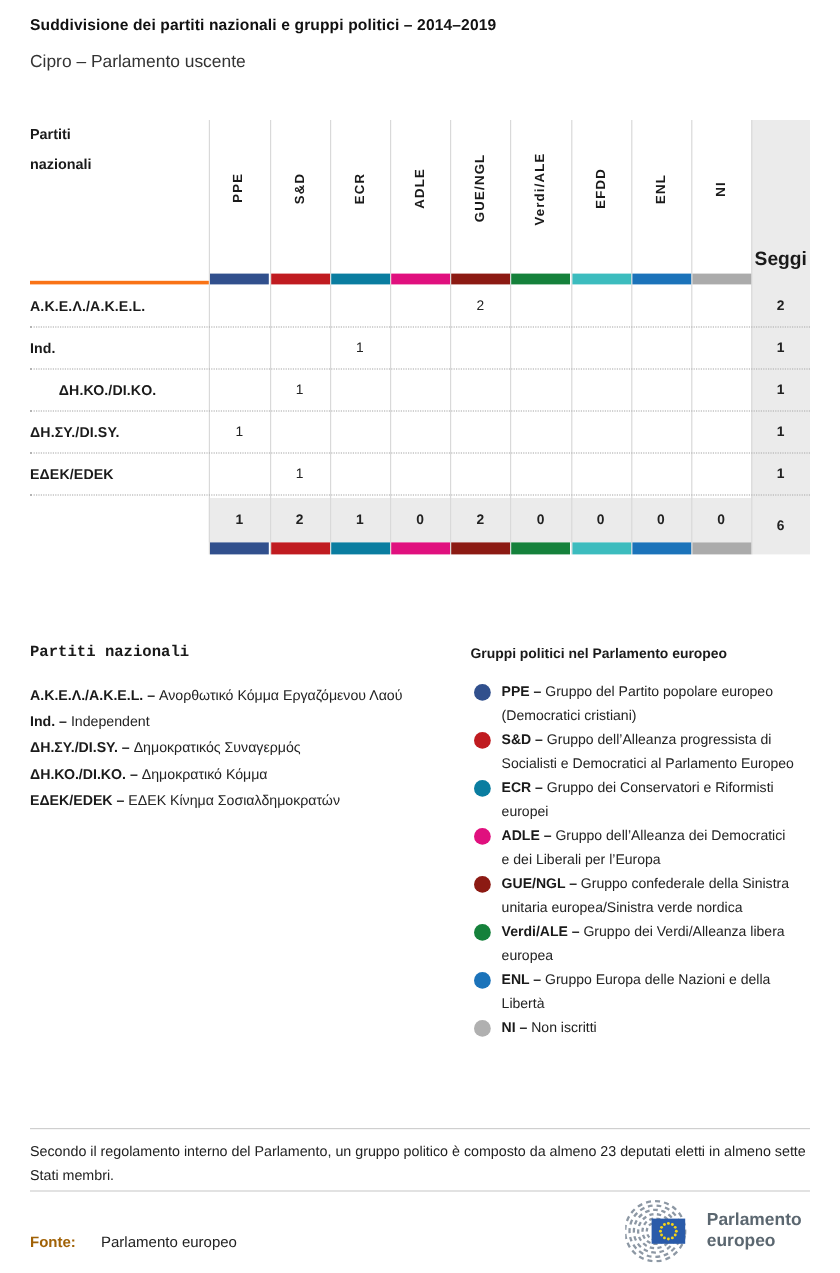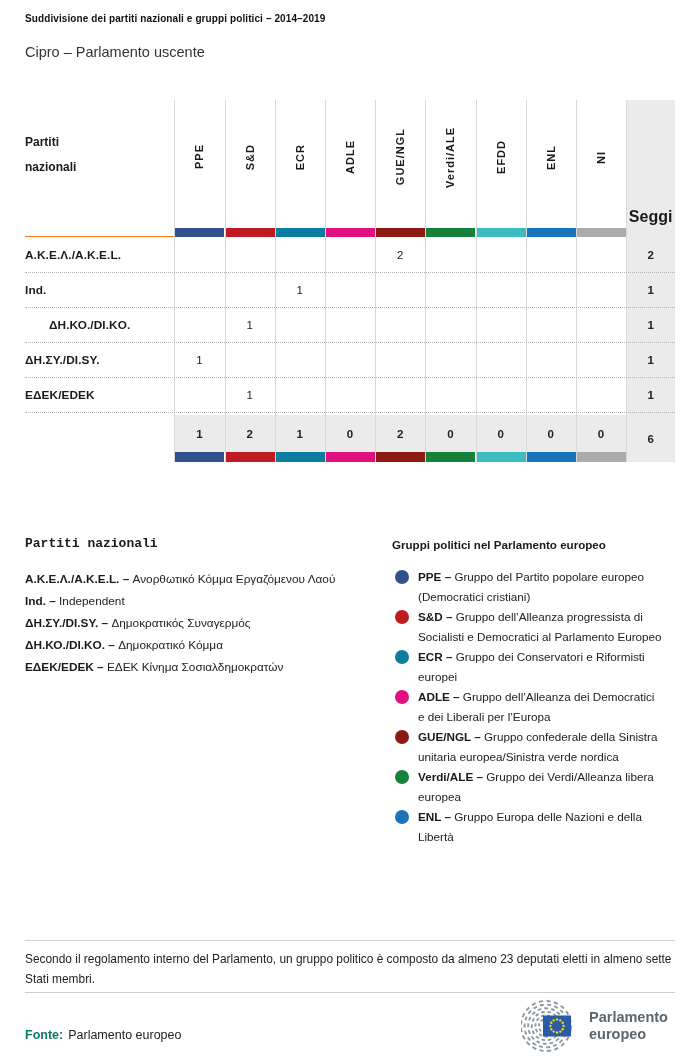--- a/index.html
+++ b/index.html
@@ -1,37 +1,37 @@
 <!DOCTYPE html>
 <html><head>
 <meta charset="utf-8">
 <style>
   * { margin:0; padding:0; box-sizing:border-box; }
   html,body { background:#fff; }
   .page {
     position:relative; width:700px; height:1061px; background:#fff;
     font-family:"Liberation Sans","DejaVu Sans",sans-serif; color:#1a1a1a; overflow:hidden;
   }
-  .title { position:absolute; left:25px; top:13px; font-size:10px; font-weight:bold; color:#111; letter-spacing:.1px; }
+  .title { position:absolute; left:25px; top:13px; font-size:13px; font-weight:bold; color:#111; letter-spacing:.1px; }
   .subtitle { position:absolute; left:25px; top:44px; font-size:14.5px; color:#333; }
 
   
   .tbl { position:absolute; left:25px; top:100px; width:650px; height:362px; }
   .abs { position:absolute; }
   .seats-bg { background:#ebebeb; }
   .totals-bg { background:#ebebeb; }
   .gridline { width:1px; background:#d9d9d9; }
   .dotsep { height:0; border-top:1px dotted #b3b3b3; }
   .vcell { display:flex; align-items:center; justify-content:center; padding-bottom:14px; }
   .vcell span {
     writing-mode:vertical-rl; transform:rotate(180deg);
     font-weight:bold; font-size:11px; letter-spacing:1px; color:#1a1a1a; white-space:nowrap;
   }
-  .head-label { display:flex; flex-direction:column; justify-content:center; padding-bottom:27px;
-    border-bottom:1px solid #f97316; font-weight:bold; font-size:12px; line-height:25px; }
+  .head-label { display:flex; flex-direction:column; justify-content:flex-start; padding-bottom:27px;
+    border-bottom:3px solid #f97316; font-weight:bold; font-size:12px; line-height:25px; }
   .seggi-label { display:flex; align-items:flex-end; justify-content:center; padding-bottom:11px;
     font-weight:bold; font-size:16px; }
   .row-label { display:flex; align-items:center; font-weight:bold; font-size:11.8px; letter-spacing:.1px; }
   .num { display:flex; align-items:center; justify-content:center; font-size:11.5px; color:#222; }
   .num.bold { font-weight:bold; }
 
   
   .legend-left { position:absolute; left:25px; top:536px; width:355px; }
   .legend-left h3 { font-family:"Liberation Mono","DejaVu Sans Mono",monospace; font-size:13px; font-weight:bold; color:#1a1a1a; }
   .legend-left ul { list-style:none; margin-top:17px; }
@@ -42,21 +42,21 @@
   .legend-right h3 { font-size:11.6px; font-weight:bold; color:#1a1a1a; }
   .legend-right ul { list-style:none; margin-top:16px; }
   .legend-right li { position:relative; padding-left:26px; font-size:11.7px; line-height:20px; color:#222; width:272px; }
   .legend-right .dot { position:absolute; left:3px; top:3px; width:14px; height:14px; border-radius:50%; }
   .legend-right b { color:#1a1a1a; }
 
   
   .rule { position:absolute; left:25px; width:650px; height:1px; background:#cfcfcf; }
   .note { position:absolute; left:25px; top:949px; width:650px; font-size:11.9px; line-height:20px; color:#222; }
   .source { position:absolute; left:25px; top:1028px; font-size:12.5px; color:#222; }
-  .source b { margin-right:5px; color:#0f766e; }
+  .source b { margin-right:21px; color:#a16207; }
   .ep-logo { position:absolute; left:521px; top:1000px; display:flex; align-items:center; }
   .ep-logo-text { font-size:14.5px; font-weight:bold; color:#5b6770; line-height:17px; margin-left:8px; }
 </style>
 </head>
 <body>
 
 <div class="page">
 
   <h1 class="title">Suddivisione dei partiti nazionali e gruppi politici – 2014–2019</h1>
   <div class="subtitle">Cipro – Parlamento uscente</div>
@@ -170,20 +170,21 @@
   <div class="legend-right">
     <h3>Gruppi politici nel Parlamento europeo</h3>
     <ul id="groups-list">
         <li><span class="dot" style="background: rgb(49, 80, 141);"></span><b>PPE –</b><span> Gruppo del Partito popolare europeo (Democratici cristiani)</span></li>
         <li><span class="dot" style="background: rgb(192, 27, 32);"></span><b>S&amp;D –</b><span> Gruppo dell’Alleanza progressista di Socialisti e Democratici al Parlamento Europeo</span></li>
         <li><span class="dot" style="background: rgb(10, 125, 160);"></span><b>ECR –</b><span> Gruppo dei Conservatori e Riformisti europei</span></li>
         <li><span class="dot" style="background: rgb(224, 16, 126);"></span><b>ADLE –</b><span> Gruppo dell’Alleanza dei Democratici e dei Liberali per l’Europa</span></li>
         <li><span class="dot" style="background: rgb(140, 26, 19);"></span><b>GUE/NGL –</b><span> Gruppo confederale della Sinistra unitaria europea/Sinistra verde nordica</span></li>
         <li><span class="dot" style="background: rgb(21, 129, 59);"></span><b>Verdi/ALE –</b><span> Gruppo dei Verdi/Alleanza libera europea</span></li>
         <li><span class="dot" style="background: rgb(27, 115, 186);"></span><b>ENL –</b><span> Gruppo Europa delle Nazioni e della Libertà</span></li>
+        <li><span class="dot" style="background: rgb(176, 176, 176);"></span><b>NI –</b><span> Non iscritti</span></li>
       </ul>
   </div>
 
   <div class="rule" style="top:940px"></div>
   <p class="note">Secondo il regolamento interno del Parlamento, un gruppo politico è composto da almeno 23 deputati eletti in almeno sette Stati membri.</p>
   <div class="rule" style="top:992px"></div>
 
   <p class="source"><b>Fonte:</b><span>Parlamento europeo</span></p>
 
   <div class="ep-logo">

